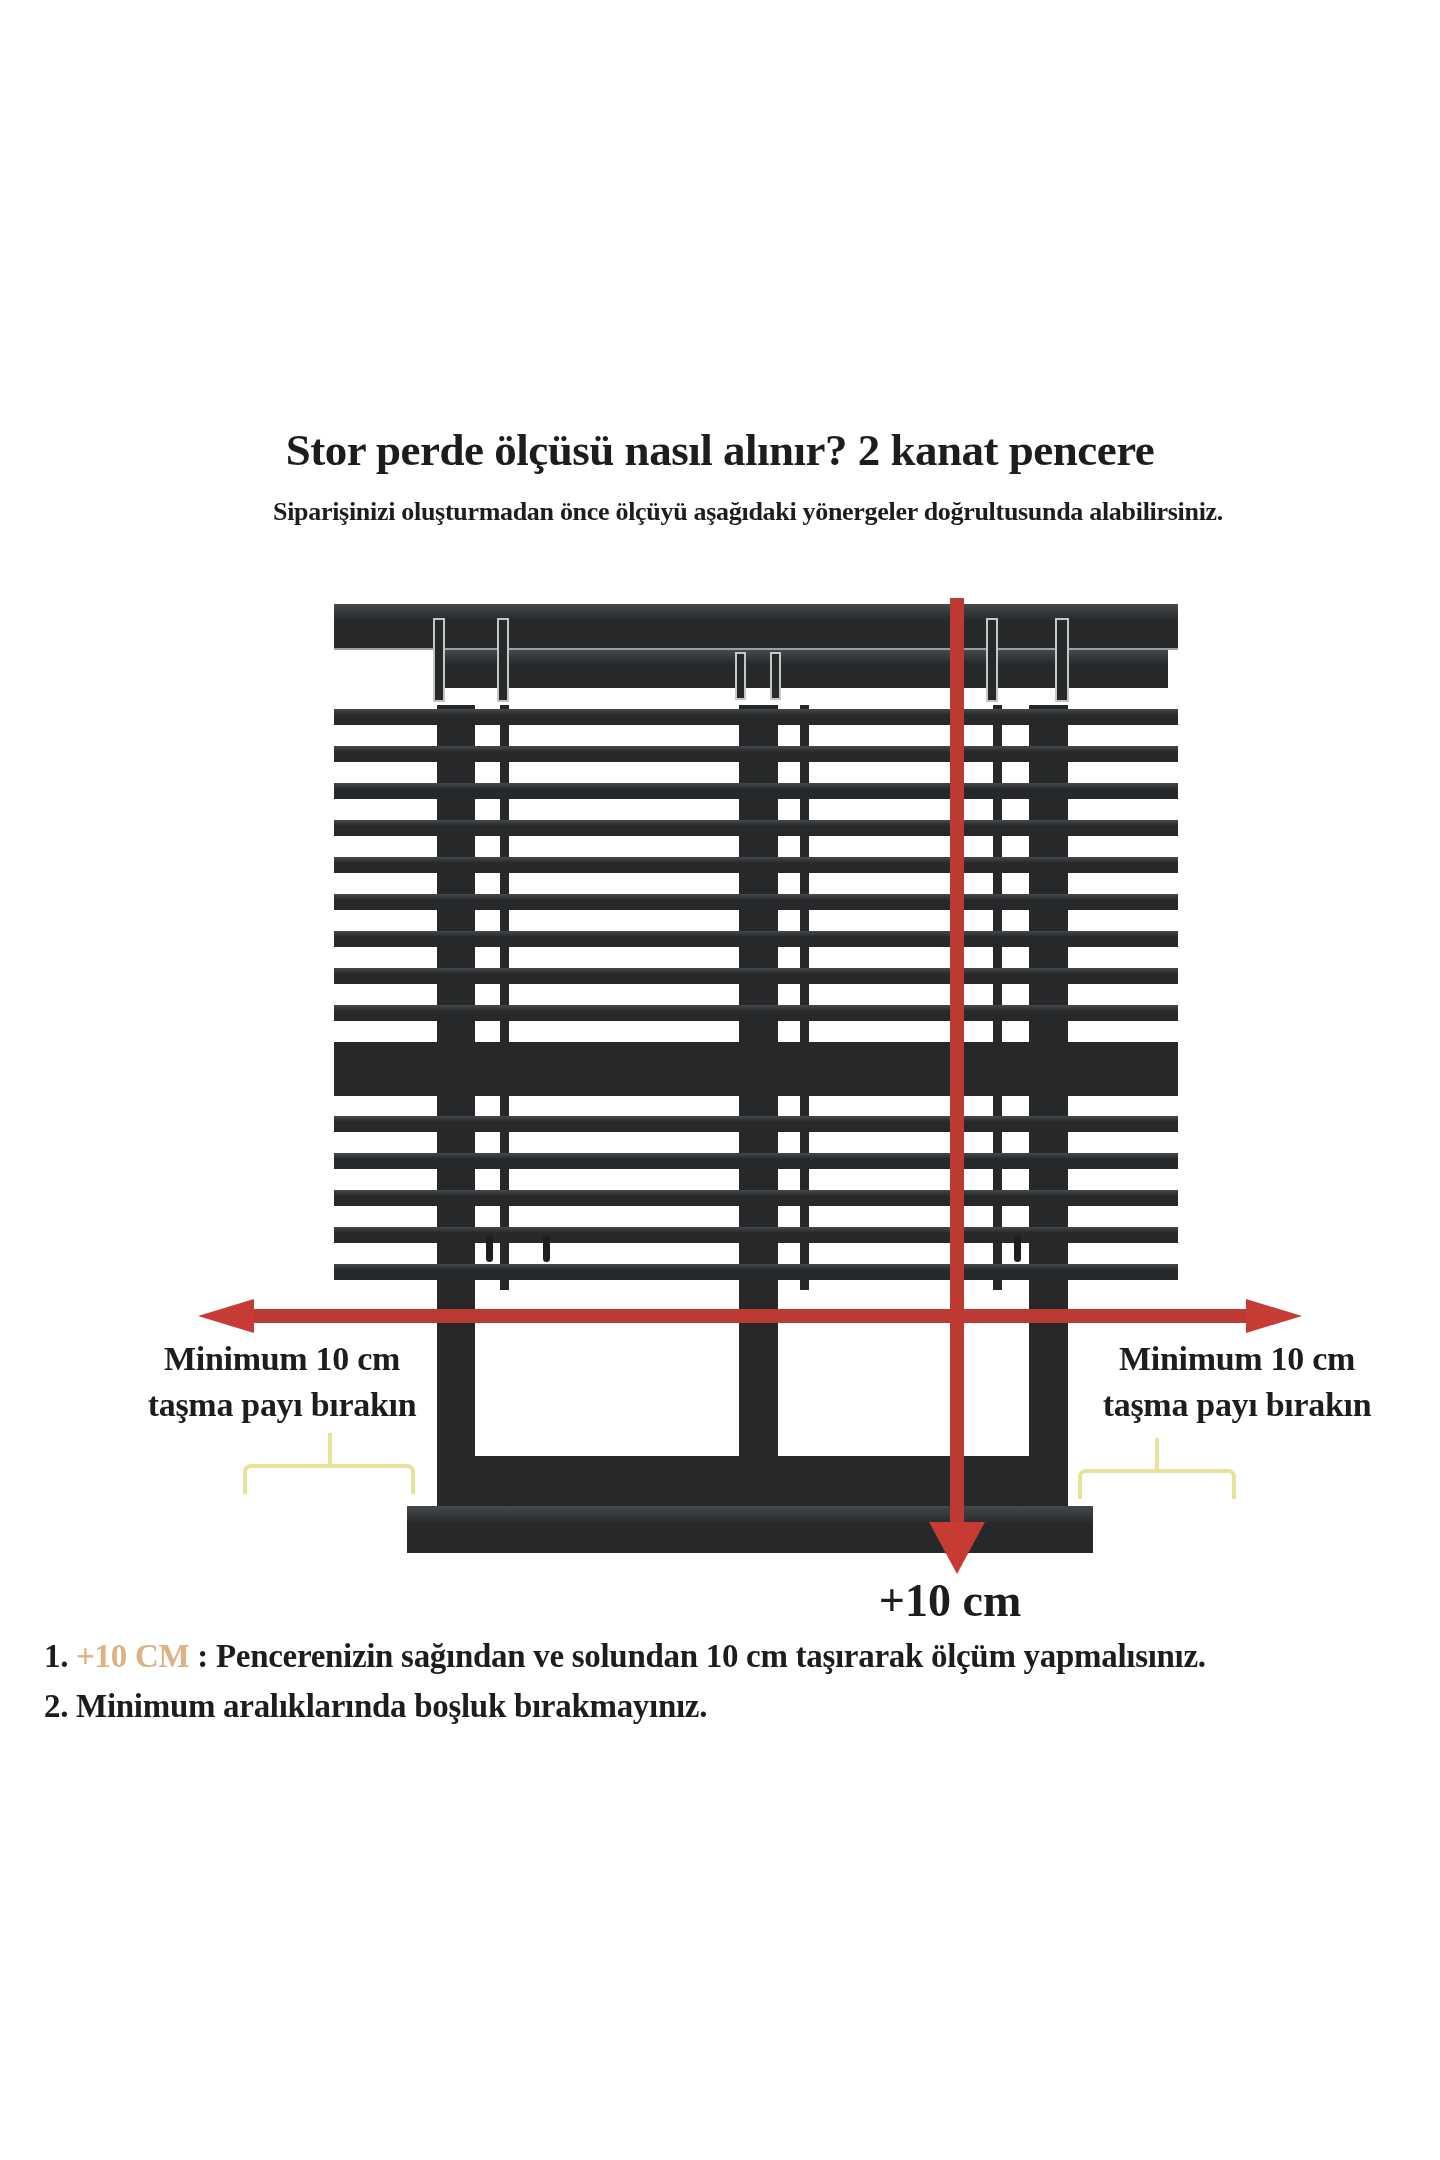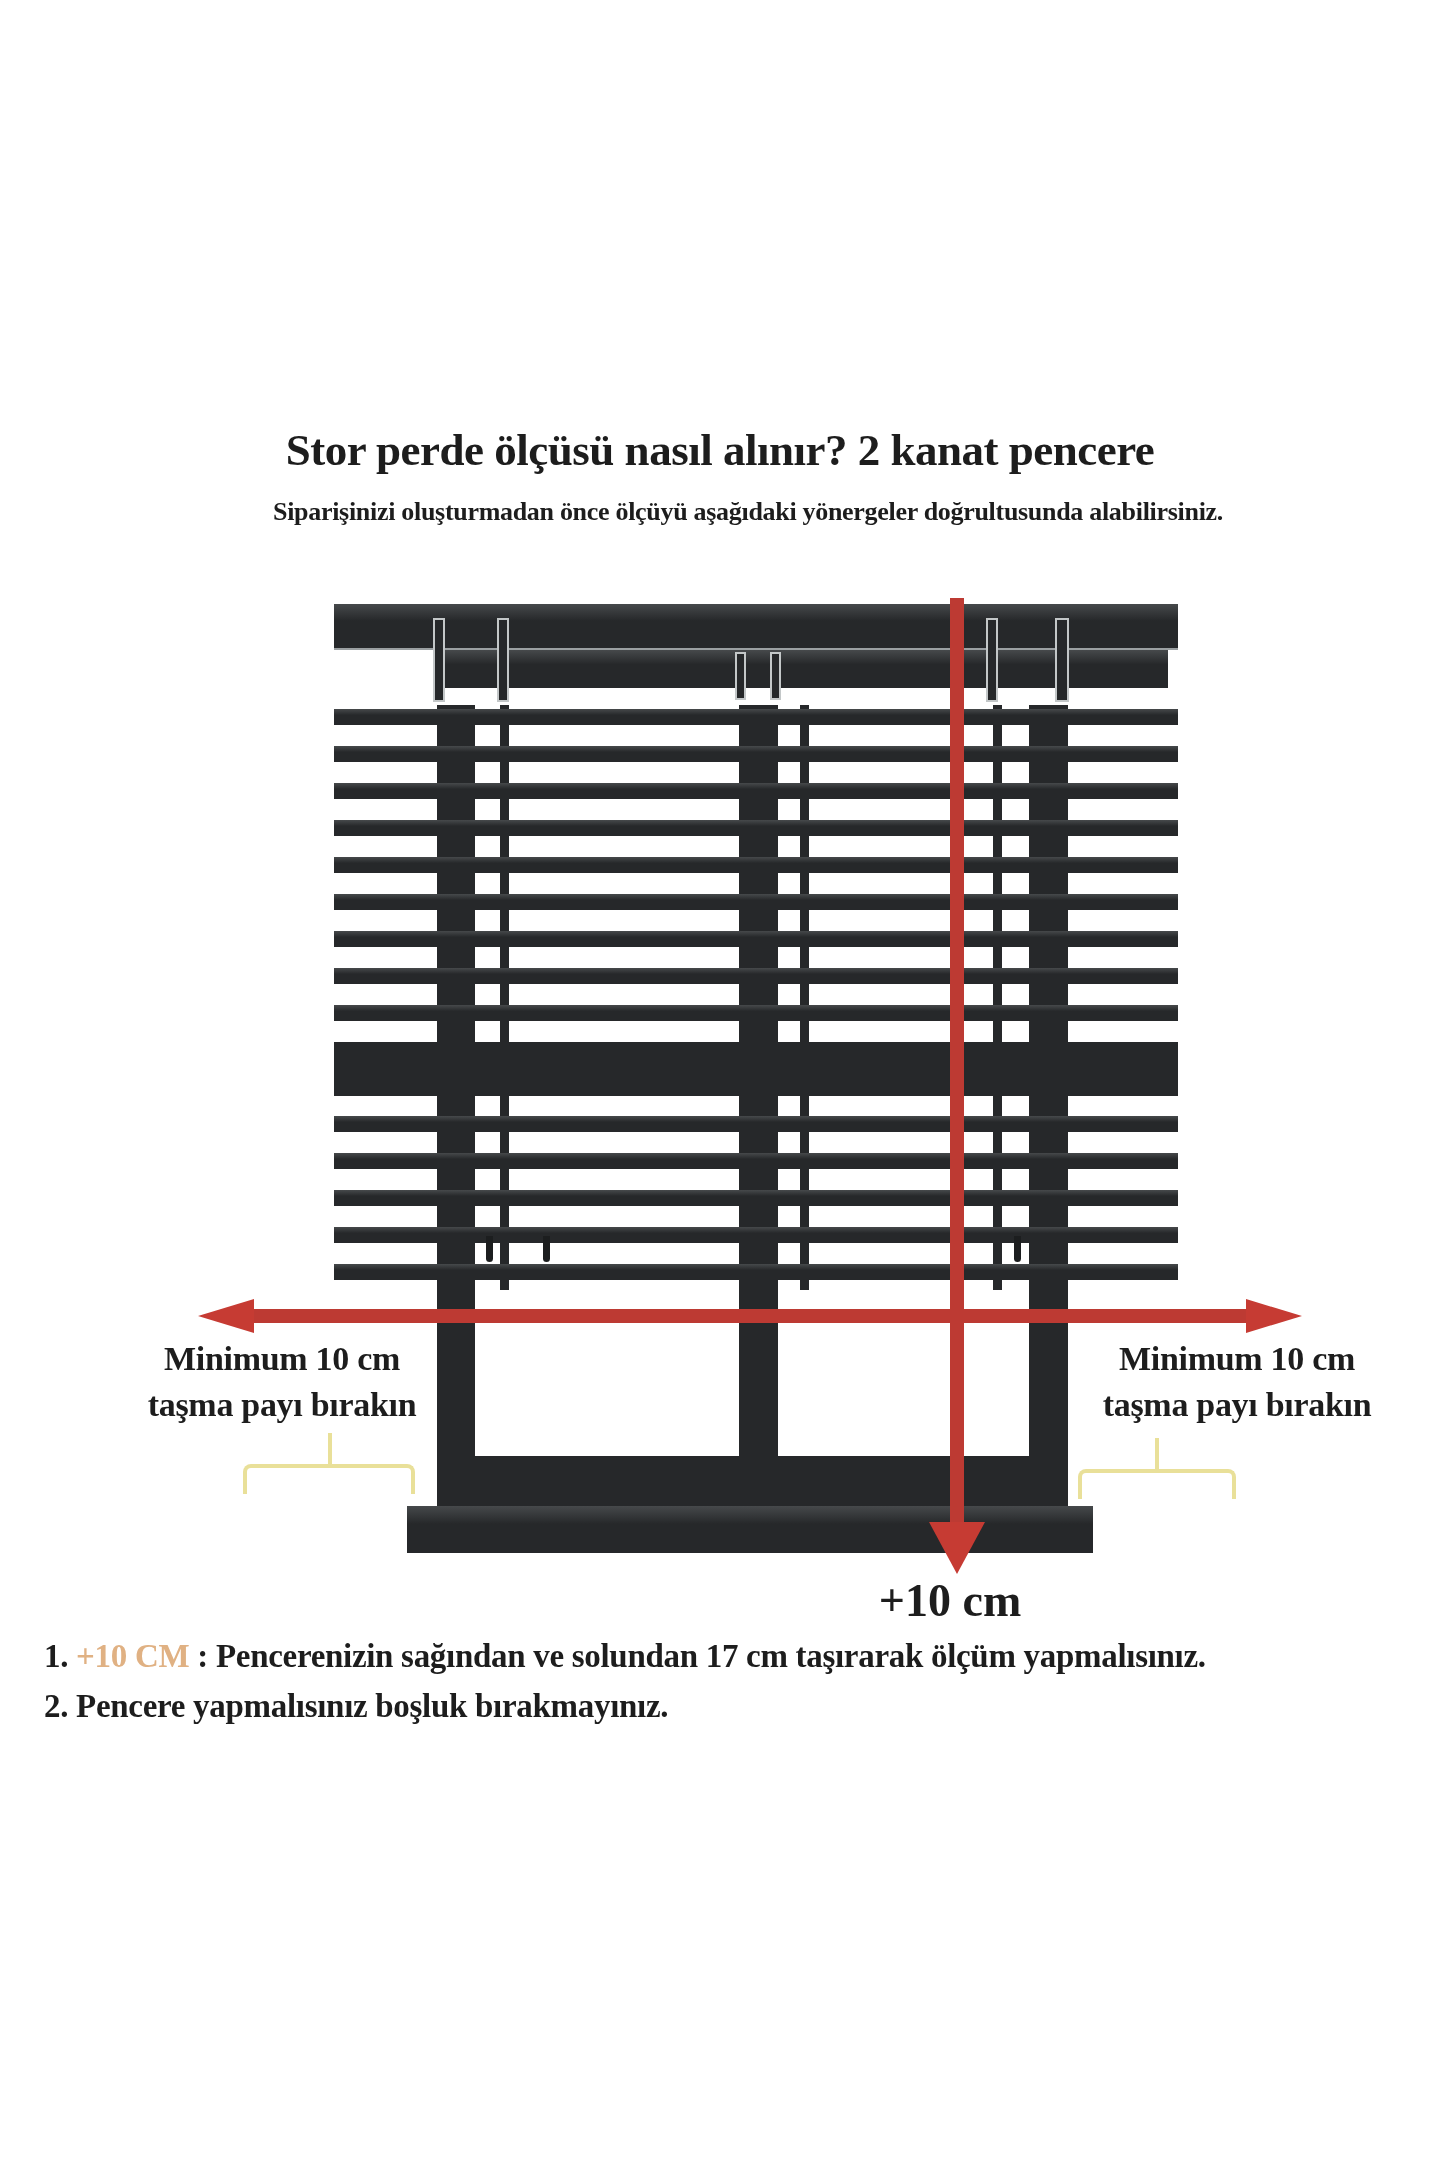--- a/index.html
+++ b/index.html
@@ -136,17 +136,17 @@
       <div>taşma payı bırakın</div>
     </div>
     <div class="abs side-label side-label-right">
       <div>Minimum 10 cm</div>
       <div>taşma payı bırakın</div>
     </div>
     <div class="abs plus10">+10 cm</div>
   </div>
 
   <div class="abs instructions">
-    <p class="instr-line"><span>1.</span> <span class="hl">+10 CM</span><span> : Pencerenizin sağından ve solundan 17 cm taşırarak ölçüm yapmalısınız.</span></p>
-    <p class="instr-line"><span>2.</span><span> Pencere yapmalısınız boşluk bırakmayınız.</span></p>
+    <p class="instr-line"><span>1.</span> <span class="hl">+10 CM</span><span> : Pencerenizin sağından ve solundan 10 cm taşırarak ölçüm yapmalısınız.</span></p>
+    <p class="instr-line"><span>2.</span><span> Minimum aralıklarında boşluk bırakmayınız.</span></p>
   </div>
 
 </div>
 
 </body></html>

